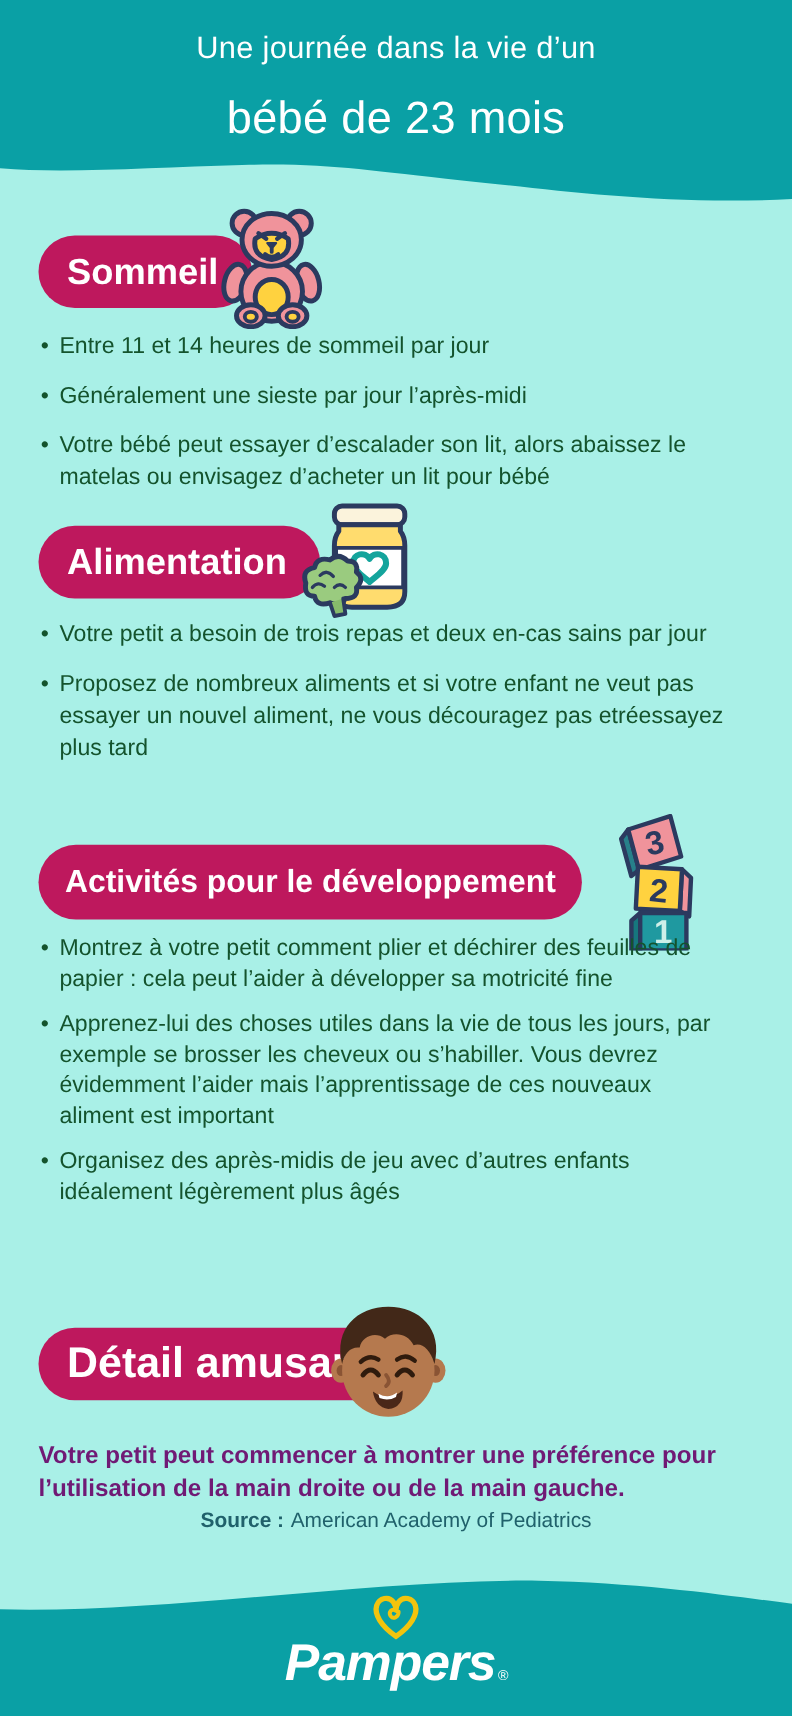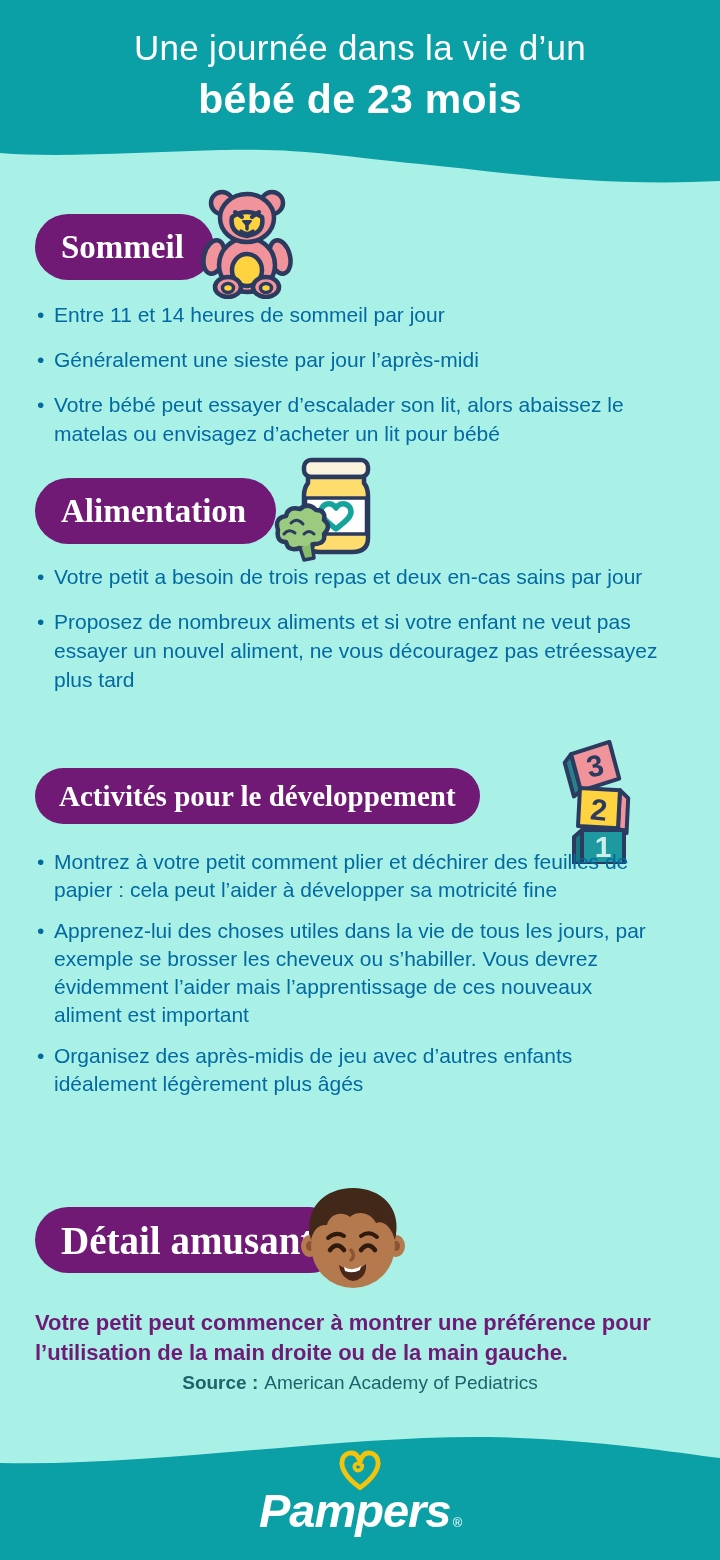--- a/index.html
+++ b/index.html
@@ -4,40 +4,40 @@
 <style>
   html,body{margin:0;padding:0;background:#A9F0E7;}
   .stage{
     position:relative;width:720px;height:1560px;overflow:hidden;
     background:#A9F0E7;
     font-family:"Liberation Sans","DejaVu Sans",sans-serif;
   }
   
   .header-bg{position:absolute;top:0;left:0;display:block;}
   .title{position:absolute;top:28px;left:0;width:720px;text-align:center;color:#FFFFFF;}
-  .title-line1{font-size:35px;font-weight:500;letter-spacing:.3px;}
-  .title-line2{font-size:41px;font-weight:700;margin-top:8px;letter-spacing:.3px;}
+  .title-line1{font-size:28px;font-weight:500;letter-spacing:.3px;}
+  .title-line2{font-size:41px;font-weight:400;margin-top:24px;letter-spacing:.3px;}
   
   .pill{
-    position:absolute;height:66px;background:#701a75;border-radius:40px;
+    position:absolute;height:66px;background:#be185d;border-radius:40px;
     display:inline-flex;align-items:center;padding:0 30px 0 26px;
-    color:#FFFFFF;font-weight:700;white-space:nowrap;font-family:Liberation Serif, serif;
+    color:#FFFFFF;font-weight:700;white-space:nowrap;
   }
   .pill-sommeil{left:35px;top:214px;font-size:33px;}
   .pill-alimentation{left:35px;top:478px;font-size:33px;}
-  .pill-activites{left:35px;top:768px;height:56px;font-size:29px;padding:0 24px 0 24px;justify-content:flex-end;}
+  .pill-activites{left:35px;top:768px;height:68px;font-size:29px;padding:0 24px 0 24px;justify-content:flex-end;}
   .pill-detail{left:35px;top:1207px;font-size:39px;}
   
   .icon{position:absolute;display:block;}
   .icon-bear{left:197px;top:183px;}
   .icon-jar{left:264px;top:452px;}
   .icon-blocks{left:550px;top:740px;}
   .icon-face{left:297px;top:1180px;}
   
-  .bullets{position:absolute;color:#0369a1;font-size:21px;line-height:29px;font-weight:500;}
+  .bullets{position:absolute;color:#14532d;font-size:21px;line-height:29px;font-weight:500;}
   .bullet{position:relative;padding-left:17px;margin-bottom:16px;}
   .bullet::before{content:"•";position:absolute;left:0;top:0;}
   .bullets-sommeil{left:37px;top:300px;width:600px;}
   .bullets-alimentation{left:37px;top:562px;width:650px;}
   .bullets-activites{left:37px;top:848px;width:628px;line-height:28px;}
   .bullets-activites .bullet{margin-bottom:13px;}
   
   .fact{position:absolute;left:35px;top:1286px;width:662px;color:#701a75;
         font-size:22px;line-height:30px;font-weight:700;}
   .source{position:absolute;left:0;top:1372px;width:720px;text-align:center;

